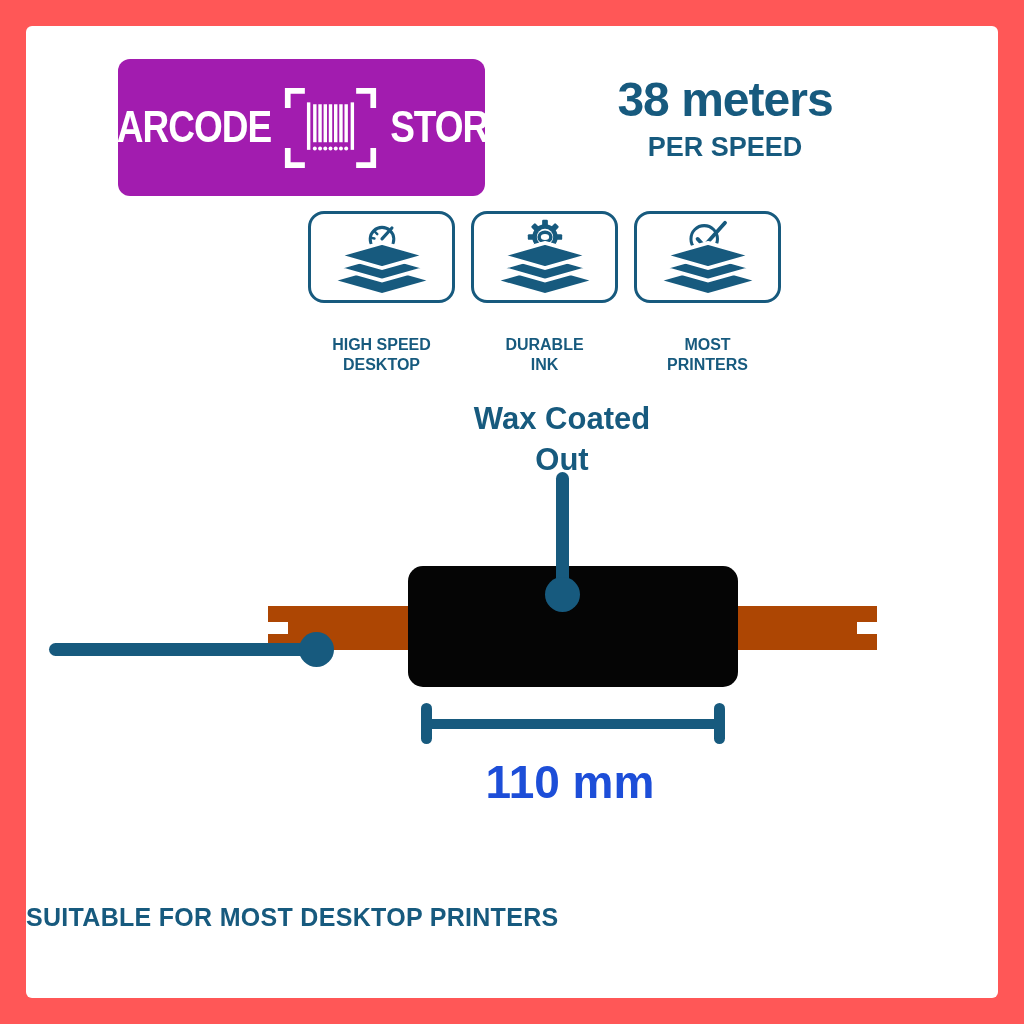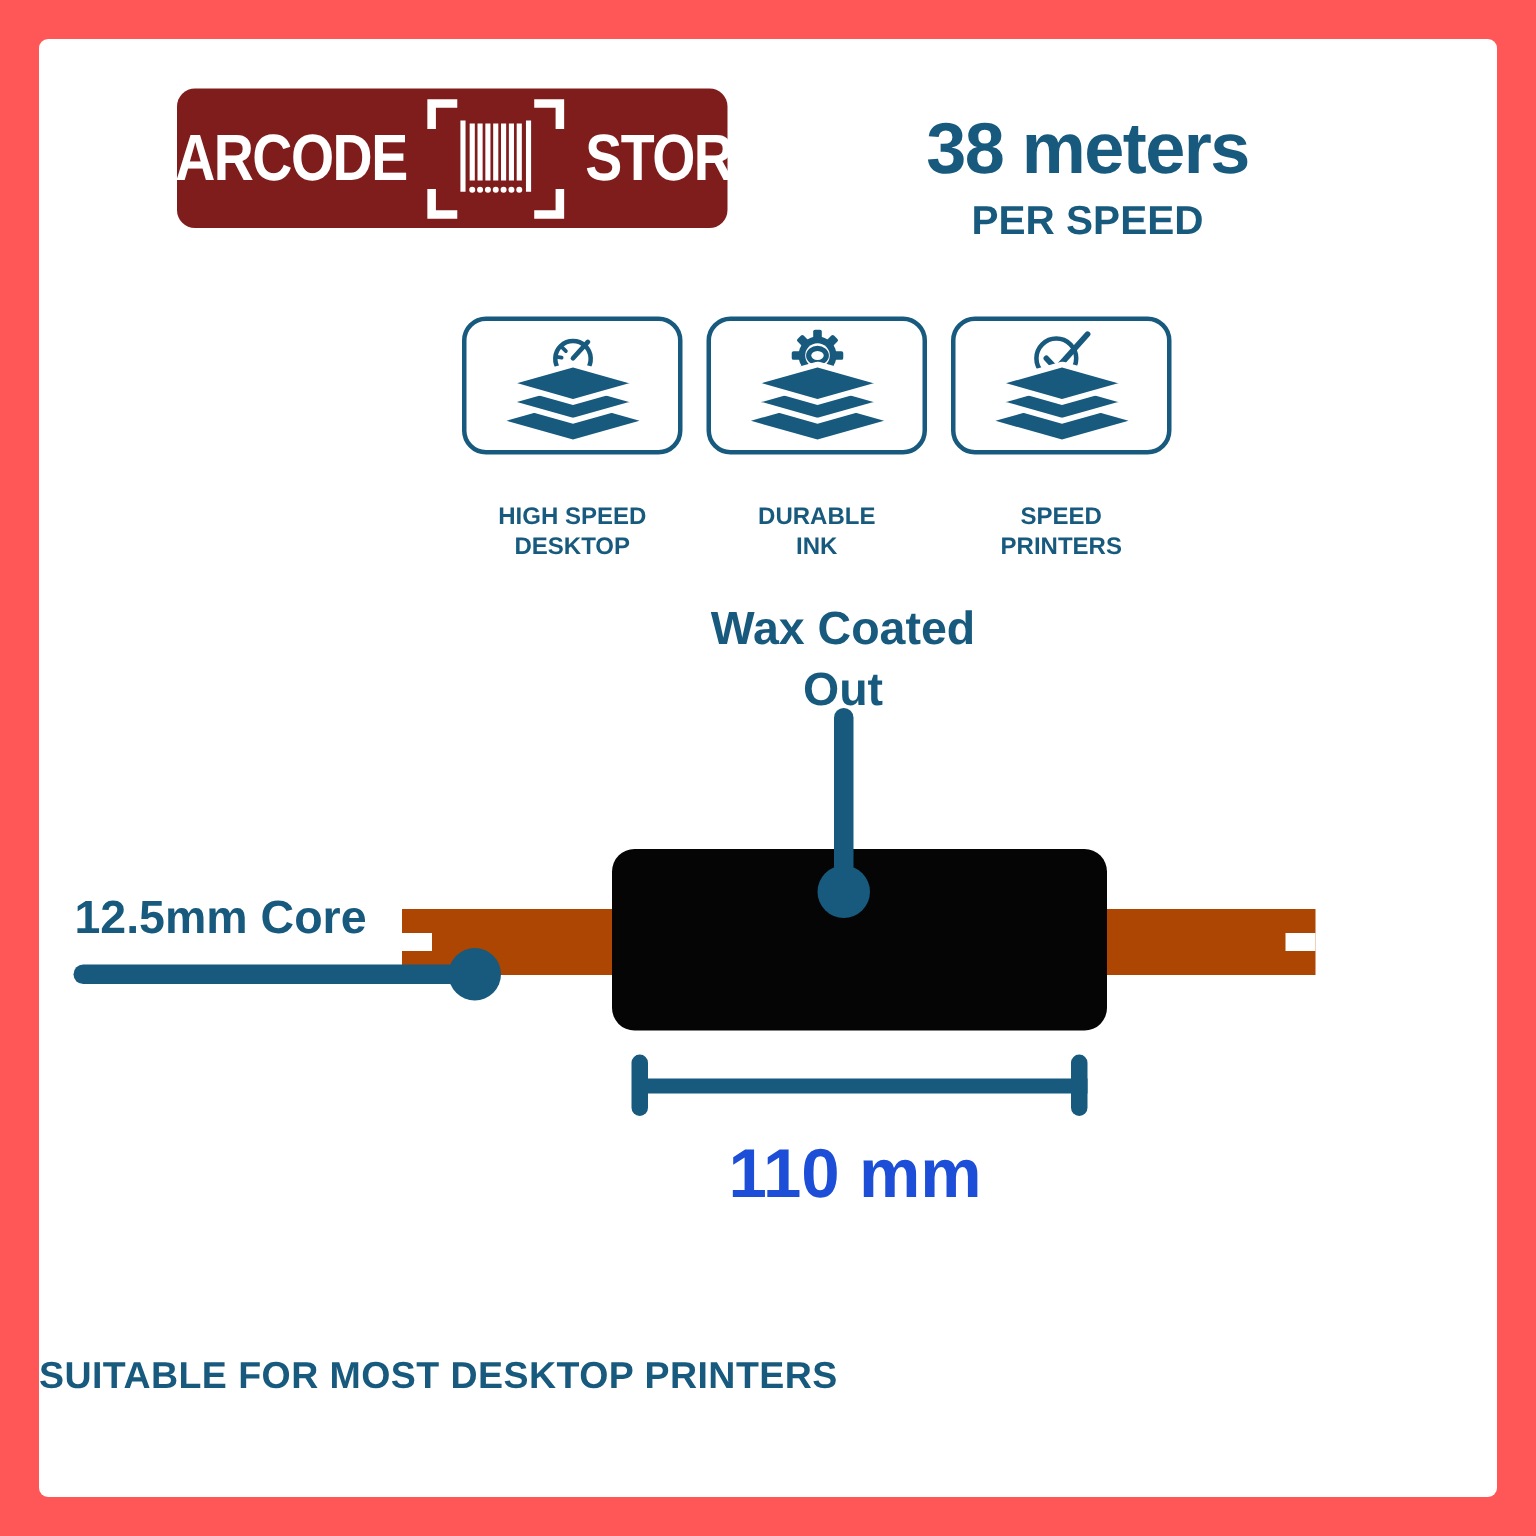--- a/index.html
+++ b/index.html
@@ -7,22 +7,22 @@
     width:1024px;height:1024px;position:relative;
     font-family:"Liberation Sans", sans-serif;
     background:#FF5757;overflow:hidden;
   }
   .canvas{
     position:absolute;left:26px;top:26px;right:26px;bottom:26px;
     background:#ffffff;border-radius:6px;
   }
   
   .logo{
-    position:absolute;left:92px;top:33px;width:367px;height:93px;
-    background:#7f1d1d;border-radius:12px;
+    position:absolute;left:92px;top:33px;width:367px;height:137px;
+    background:#a21caf;border-radius:12px;
     display:flex;align-items:center;justify-content:center;gap:12px;
   }
   .logo-text{
     color:#ffffff;font-size:37px;font-weight:700;letter-spacing:-1px;
     transform:scaleY(1.18);
   }
   
   .meters{position:absolute;left:554px;top:46px;width:290px;text-align:center;color:#175A7E;}
   .meters-big{font-size:48px;font-weight:800;letter-spacing:-1px;}
   .meters-small{font-size:27px;font-weight:800;margin-top:5px;letter-spacing:0;}
@@ -186,40 +186,39 @@
         </span>
         <span class="badge-layers">
           <svg width="97" height="54" viewBox="0 0 100 56">
             <polygon points="50,28 96,41 50,54 4,41" fill="#175A7E"></polygon>
             <polygon points="50,15 96,28 50,41 4,28" fill="#175A7E" stroke="#ffffff" stroke-width="4"></polygon>
             <polygon points="50,2 96,15 50,28 4,15" fill="#175A7E" stroke="#ffffff" stroke-width="4"></polygon>
           </svg>
         </span>
       </div>
       <div class="badge-label">
-        <span>SPEED</span>
+        <span>MOST</span>
         <span>PRINTERS</span>
       </div>
     </div>
 
   </div>
 
   <div class="wax-label">
     <span>Wax Coated</span>
     <span>Out</span>
   </div>
   <div class="wax-line"></div>
   <div class="wax-dot"></div>
 
   <div class="core-tube"></div>
   <div class="tube-notch-left"></div>
   <div class="tube-notch-right"></div>
   <div class="ribbon-roll"></div>
 
-  <div class="core-label">12.5mm Core</div>
   <div class="core-line"></div>
   <div class="core-dot"></div>
 
   <div class="dim-cap left"></div>
   <div class="dim-cap right"></div>
   <div class="dim-line"></div>
   <div class="size-label">110 mm</div>
 
   <div class="footer-text">SUITABLE FOR MOST DESKTOP PRINTERS</div>
 

